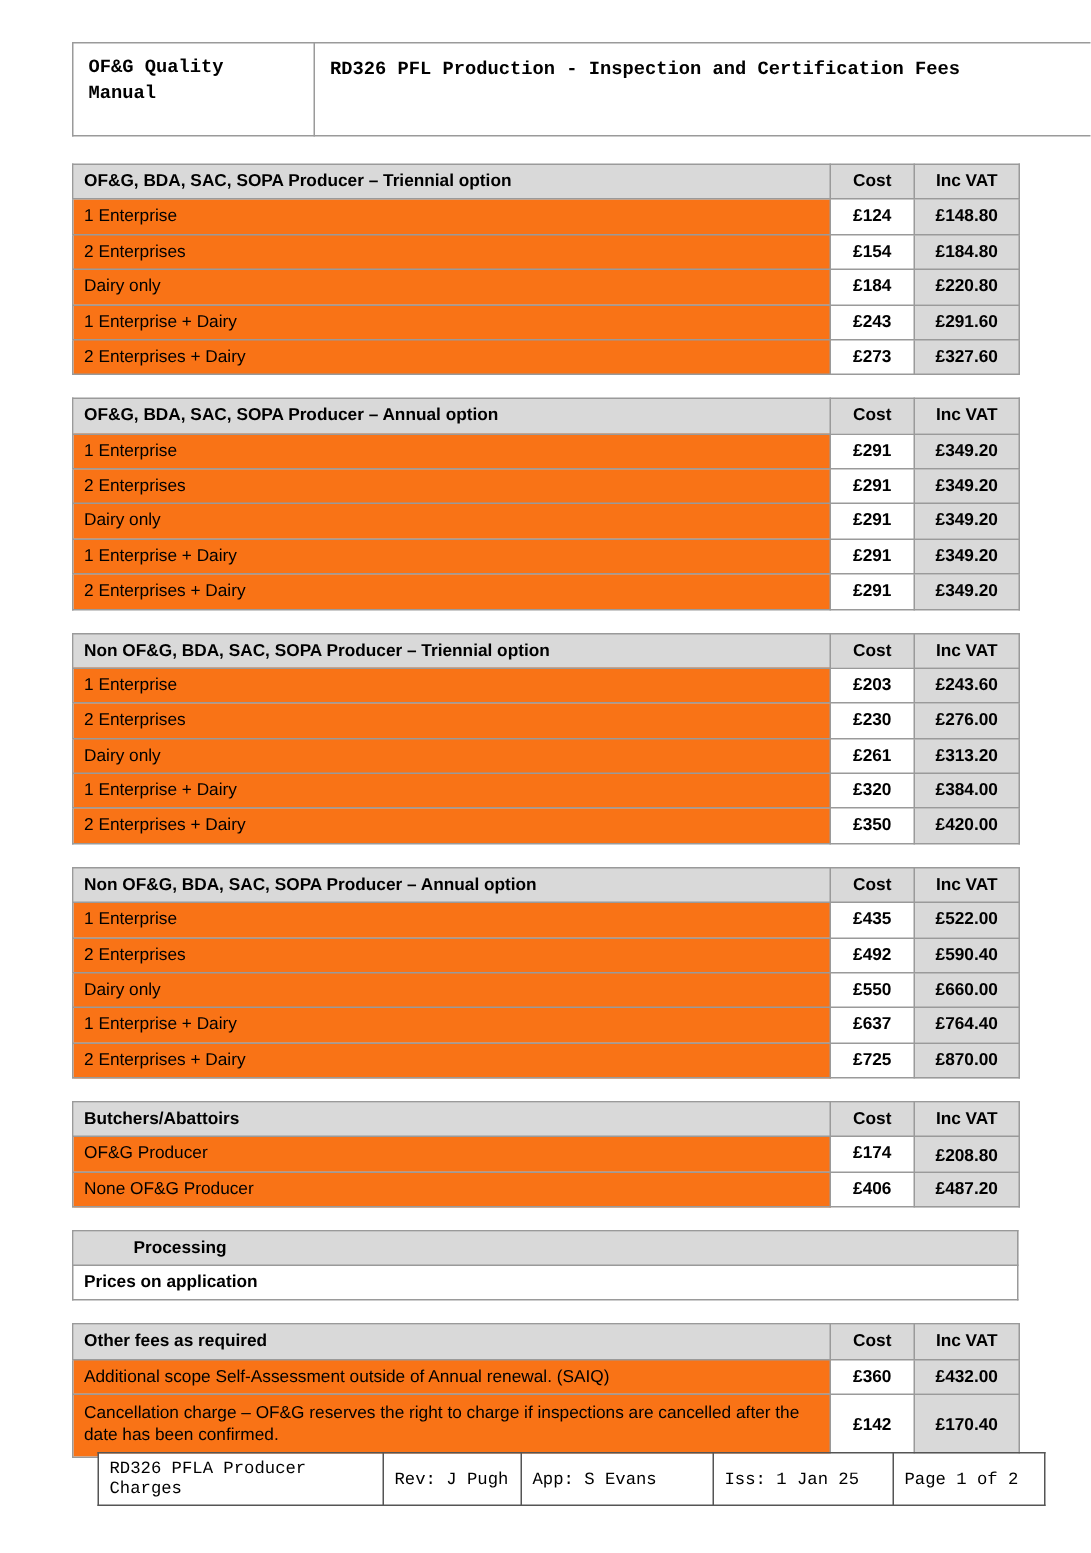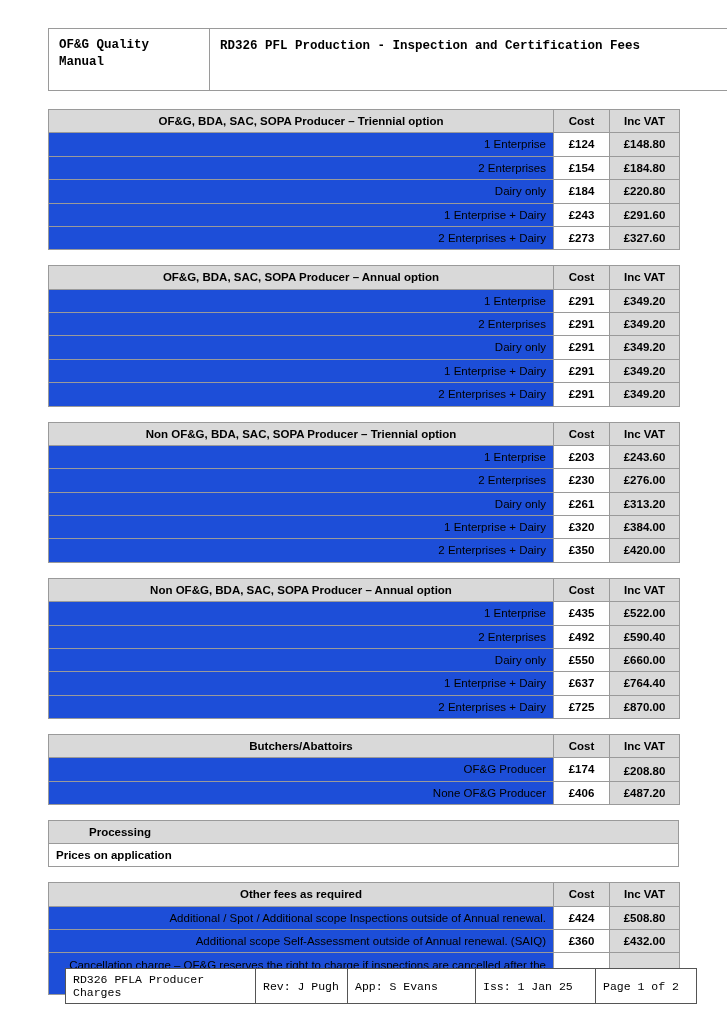--- a/index.html
+++ b/index.html
@@ -54,28 +54,28 @@
     border: 1px solid #9a9a9a;
     font-size: 11.5px;
     line-height: 1.25;
     padding: 4px 7px;
     vertical-align: middle;
     height: 14px;
   }
   .fee-table th {
     background: #d9d9d9;
     font-weight: bold;
-    text-align: center;
+    text-align: left;
   }
   .fee-table th.num-head {
     text-align: center;
   }
   .fee-table td.desc {
-    text-align: right;
-    background: #1d4ed8;
+    text-align: left;
+    background: #f97316;
   }
   .fee-table td.cost {
     text-align: center;
     font-weight: bold;
     background: #ffffff;
     margin-top: 42px;
   }
   .fee-table td.incvat {
     text-align: center;
     font-weight: bold;
@@ -366,25 +366,20 @@
           <col class="c-vat">
         </colgroup>
         <thead>
           <tr>
             <th>Other fees as required</th>
             <th class="num-head">Cost</th>
             <th class="num-head">Inc VAT</th>
           </tr>
         </thead>
         <tbody>
-          <tr>
-            <td class="desc">Additional / Spot / Additional scope Inspections outside of Annual renewal.</td>
-            <td class="cost">£424</td>
-            <td class="incvat">£508.80</td>
-          </tr>
           <tr>
             <td class="desc">Additional scope Self-Assessment outside of Annual renewal. (SAIQ)</td>
             <td class="cost">£360</td>
             <td class="incvat">£432.00</td>
           </tr>
           <tr>
             <td class="desc two-line">Cancellation charge – OF&amp;G reserves the right to charge if inspections are cancelled after the date has been confirmed.</td>
             <td class="cost">£142</td>
             <td class="incvat">£170.40</td>
           </tr>

